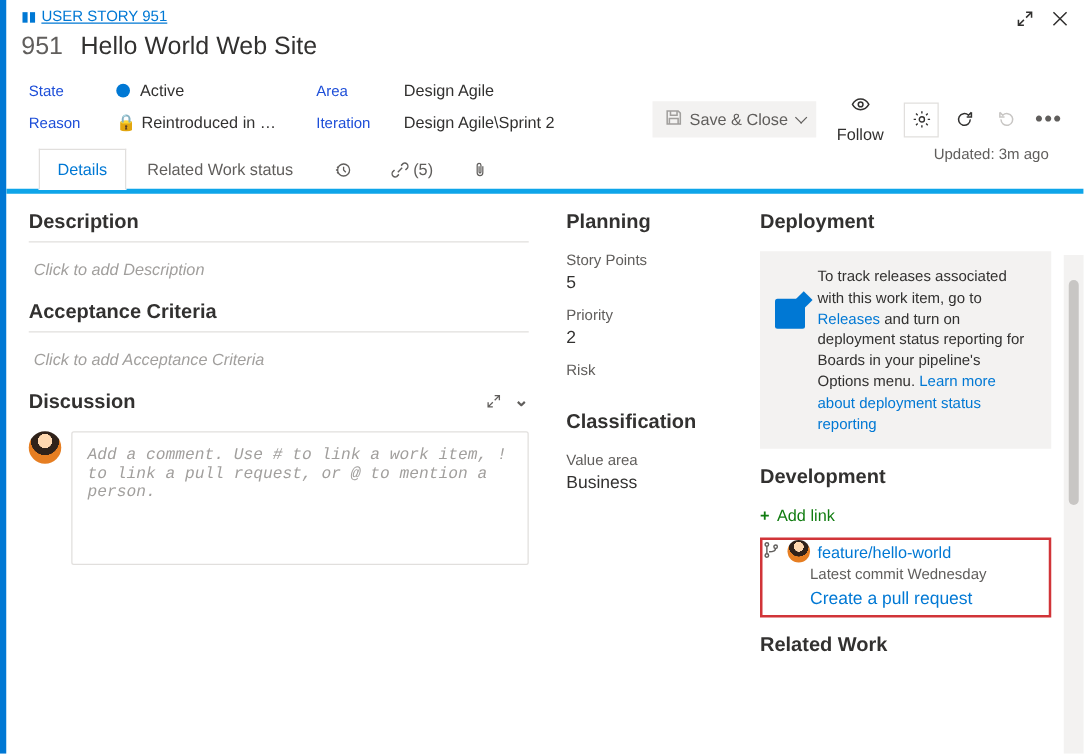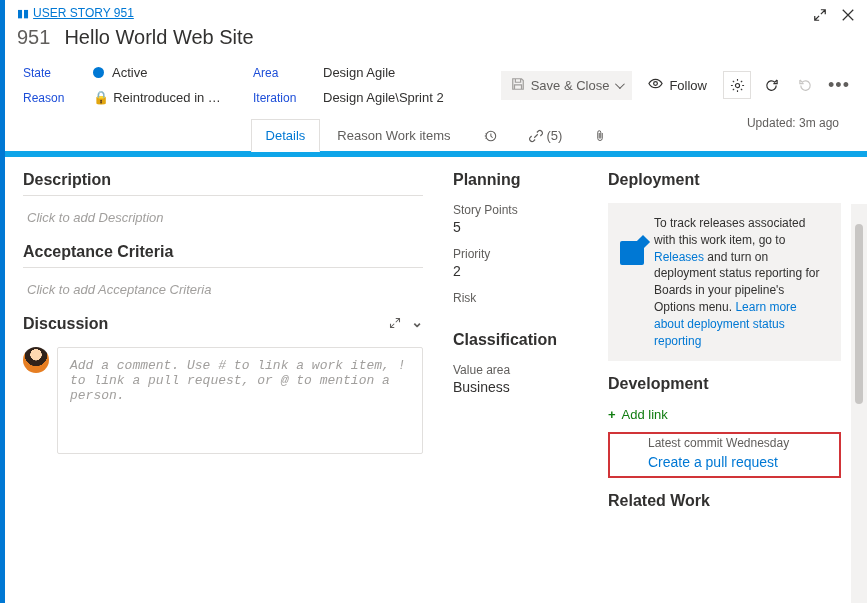--- a/index.html
+++ b/index.html
@@ -16,34 +16,34 @@
   .wi-id { font-size: 20px; color: #605e5c; font-weight: 400; text-align: center; }
   .wi-title { font-size: 20px; font-weight: 400; }
   .info-row { display: flex; align-items: center; gap: 22px; padding: 6px 0 10px 0; }
   .assignee { display: flex; align-items: center; gap: 6px; }
   .avatar { width: 20px; height: 20px; border-radius: 50%; background: radial-gradient(circle at 50% 30%, #ffd8b0 25%, #30221a 26% 50%, #e67e22 51% 100%); display: inline-block; flex-shrink: 0; }
   .comments { display: flex; align-items: center; gap: 5px; color: #323130; }
   .comments-label { display: flex; gap: 4px; }
   .add-tag { font-size: 12px; background: #f3f2f1; color: #605e5c; padding: 3px 10px; border-radius: 2px; }
   .hdr-actions { position: absolute; top: 70px; right: 14px; display: flex; align-items: center; gap: 6px; }
   .btn { background: #f3f2f1; color: #605e5c; font-size: 13px; padding: 6px 10px; display: flex; align-items: center; gap: 6px; border: none; }
-  .btn.follow { background: transparent; color: #323130; }
+  .btn.follow { background: transparent; color: #323130; flex-direction: column; }
   .icon-btn { width: 28px; height: 28px; display: flex; align-items: center; justify-content: center; color: #605e5c; }
   .top-icons { position: absolute; top: 8px; right: 12px; display: flex; gap: 14px; color: #323130; }
 
   
   .fields { display: grid; grid-template-columns: 70px 160px 70px 300px; row-gap: 10px; align-items: center; padding: 10px 12px 14px 18px; font-size: 13px; }
   .flabel { color: #1d4ed8; font-size: 12px; }
   .state-val { display: flex; align-items: center; gap: 8px; }
   .state-dot { width: 11px; height: 11px; border-radius: 50%; background: #0078d4; }
   .lock { color: #a19f9d; margin-right: 4px; }
   .updated { position: absolute; right: 28px; top: 116px; font-size: 12px; color: #605e5c; }
 
   
-  .tabs { display: flex; justify-content: center; border-bottom: 6px solid #0ea5e9; padding: 0 26px; gap: 2px; }
+  .tabs { display: flex; justify-content: flex-start; border-bottom: 4px solid #0ea5e9; padding: 0 26px; gap: 2px; }
   .tab { padding: 8px 14px; font-size: 13px; color: #605e5c; display: flex; align-items: center; gap: 4px; border: 1px solid transparent; border-bottom: none; }
   .tab.active { color: #0078d4; border: 1px solid #e1dfdd; border-bottom: 1px solid #fff; margin-bottom: -1px; background: #fff; }
 
   
   .content { display: flex; flex: 1; overflow: hidden; }
   .col { padding: 14px 12px 8px 18px; }
   .col1 { flex: 0 0 430px; }
   .col2 { flex: 0 0 155px; }
   .col3 { flex: 1; padding-right: 26px; }
   .section-h { font-size: 16px; font-weight: 600; border-bottom: 1px solid #e1dfdd; padding-bottom: 6px; margin-bottom: 8px; display: flex; align-items: center; justify-content: space-between; }
@@ -140,21 +140,21 @@
 
       <span class="flabel">Reason</span>
       <span><span class="lock">🔒</span><span>Reintroduced in …</span></span>
       <span class="flabel">Iteration</span>
       <span>Design Agile\Sprint 2</span>
     </div>
     <span class="updated">Updated: 3m ago</span>
 
     <div class="tabs">
       <div class="tab active">Details</div>
-      <div class="tab">Reason Work items</div>
+      <div class="tab">Related Work status</div>
       <div class="tab">
           <svg width="14" height="14" viewBox="0 0 16 16" fill="none" stroke="#605e5c" stroke-width="1.2">
             <circle cx="9" cy="8" r="5.5"></circle>
             <path d="M9 5v3l2 2M2 8h2M3 5l1 1M3 11l1-1"></path>
           </svg>
         </div>
       <div class="tab">
           <svg width="14" height="14" viewBox="0 0 16 16" fill="none" stroke="#605e5c" stroke-width="1.3">
             <path d="M6 10 10 6M7 12l-2 2a3 3 0 0 1-4-4l2-2M9 4l2-2a3 3 0 0 1 4 4l-2 2"></path>
           </svg>
@@ -211,20 +211,30 @@
             <span>To track releases associated with this work item, go to </span><span class="link">Releases</span><span> and turn on deployment status reporting for Boards in your pipeline's Options menu. </span><span class="link">Learn more about deployment status reporting</span>
           </div>
         </div>
 
         <div class="section-h" style="border:none;">Development</div>
         <div class="add-link">
           <span class="plus">+</span>
           <span>Add link</span>
         </div>
         <div class="highlight-box">
+          <div class="dev-item">
+            <span><svg width="14" height="14" viewBox="0 0 16 16" fill="none" stroke="#605e5c" stroke-width="1.3">
+                  <circle cx="4" cy="3" r="1.6"></circle>
+                  <circle cx="4" cy="13" r="1.6"></circle>
+                  <circle cx="12" cy="5" r="1.6"></circle>
+                  <path d="M4 4.6v6.8M12 6.6c0 3-4 3-6 3"></path>
+                </svg></span>
+            <span class="avatar" style="width:18px;height:18px;"></span>
+            <span class="link">feature/hello-world</span>
+          </div>
           <div class="dev-meta">Latest commit Wednesday</div>
           <div class="pr-link"><span class="link">Create a pull request</span></div>
         </div>
 
         <div class="section-h" style="border:none;margin-top:14px;">Related Work</div>
       </div>
     </div>
 
     <div class="scrollbar">
         <div class="thumb"></div>

